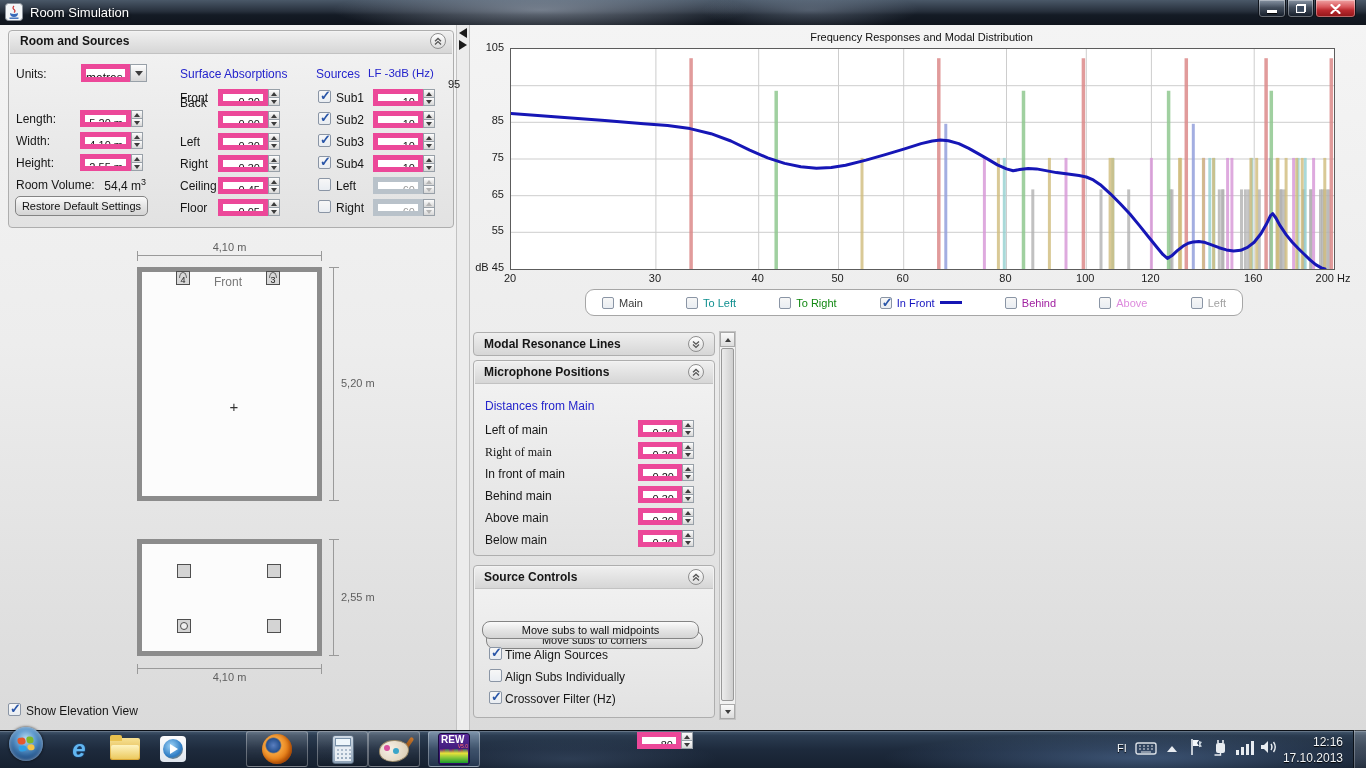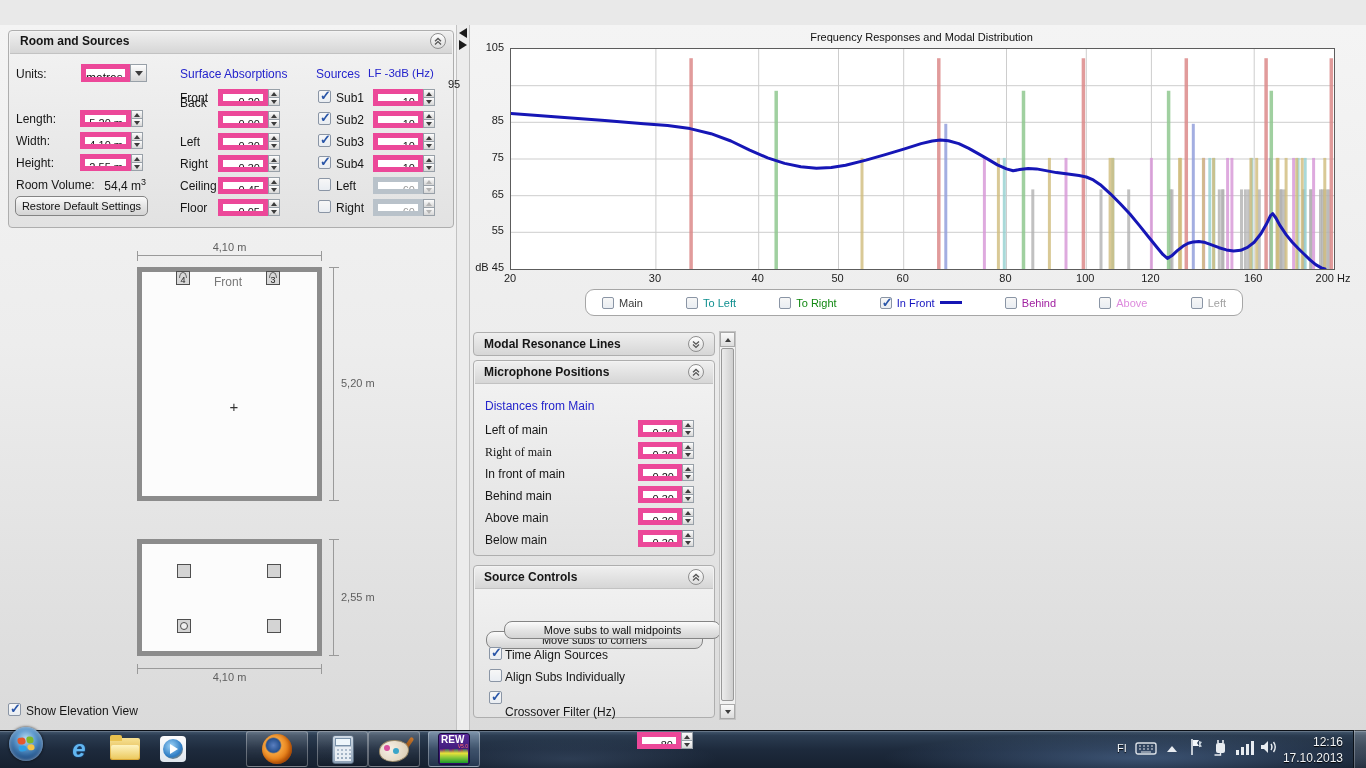--- a/index.html
+++ b/index.html
@@ -119,20 +119,45 @@
     repeating-linear-gradient(90deg,rgba(90,20,140,.9) 0 3px,rgba(200,60,30,.35) 3px 5px,rgba(40,200,80,.35) 5px 9px);}
   .trayicon{position:absolute;}
   #showdesk{position:absolute;left:1353px;top:730px;width:13px;height:38px;border-left:1px solid #0a1018;
     background:linear-gradient(180deg,rgba(255,255,255,.22),rgba(255,255,255,.06));box-shadow:inset 1px 0 0 rgba(255,255,255,.25);}
 </style>
 </head>
 <body>
 
 <div id="screen">
 
+  <div id="titlebar">
+    <div class="glow" style="left:330px;top:-14px;width:420px;height:48px;background:radial-gradient(ellipse,rgba(190,200,215,.5),transparent 70%);"></div>
+    <div class="glow" style="left:700px;top:-10px;width:220px;height:40px;background:radial-gradient(ellipse,rgba(160,175,195,.35),transparent 70%);"></div>
+    <svg class="abs" style="left:5px;top:3px;" width="18" height="18" viewBox="0 0 18 18">
+      <rect x="0.5" y="0.5" width="17" height="17" rx="3" fill="#f4f6f8" stroke="#8a9099"></rect>
+      <path d="M5 10 q4 2 8 0 q0 4 -4 4 q-4 0 -4 -4z" fill="#3a6ab8"></path>
+      <path d="M9 3 q-2 2 0 3.5 q2 1.5 0 3" fill="none" stroke="#c33" stroke-width="1.2"></path>
+      <rect x="4.5" y="14.5" width="9" height="1.4" fill="#3a6ab8"></rect>
+    </svg>
+    <span id="win-title">Room Simulation</span>
+    <div class="winbtn" id="btn-min" style="left:1258px;width:28px;">
+      <div style="width:10px;height:3px;background:#fff;box-shadow:0 1px 1px #000;margin-top:6px;"></div>
+    </div>
+    <div class="winbtn" id="btn-restore" style="left:1287px;width:27px;">
+      <div style="position:relative;width:10px;height:9px;">
+        <div style="position:absolute;right:0;top:0;width:7px;height:6px;border:1px solid #fff;"></div>
+        <div style="position:absolute;left:0;bottom:0;width:7px;height:6px;border:1px solid #fff;background:rgba(60,75,95,.9);"></div>
+      </div>
+    </div>
+    <div class="winbtn" id="btn-close" style="left:1315px;width:41px;">
+      <svg width="11" height="10" viewBox="0 0 11 10">
+          <path d="M1.5 1 L9.5 9 M9.5 1 L1.5 9" stroke="#fff" stroke-width="2.2" stroke-linecap="round"></path>
+        </svg>
+    </div>
+  </div>
 
   <div id="appbody"></div>
   <div id="split">
     <div class="tri-left abs" style="left:2px;top:3px;"></div>
     <div class="tri-right abs" style="left:2px;top:15px;"></div>
   </div>
 
   <div class="panel" style="left:8px;top:30px;width:446px;height:198px;">
     <div class="panel-header"></div>
   </div>
@@ -333,21 +358,21 @@
   <div class="panel" style="left:473px;top:565px;width:242px;height:153px;">
     <div class="panel-header"></div>
   </div>
   <span class="panel-title abs" style="left:484px;top:570px;">Source Controls</span>
   <div class="chev" style="left:688px;top:569px;">
     <svg width="10" height="10" viewBox="0 0 10 10">
         <path d="M2 5.2 L5 2.4 L8 5.2 M2 8.4 L5 5.6 L8 8.4" fill="none" stroke="#555" stroke-width="1.3"></path>
       </svg>
   </div>
   <div class="btn" style="left:486px;top:599px;width:217px;height:18px;margin-top:32px;">Move subs to corners</div>
-  <div class="btn" style="left:504px;top:621px;width:217px;height:18px;">Move subs to wall midpoints</div>
+  <div class="btn" style="left:482px;top:621px;width:217px;height:18px;">Move subs to wall midpoints</div>
   <div id="sc-checks"></div>
 
   <div id="vscroll">
     <div class="scr-btn" style="top:0;">
         <div class="tu"></div>
       </div>
     <div id="vthumb" style="top:16px;height:353px;"></div>
     <div class="scr-btn" style="bottom:0;">
         <div class="td"></div>
       </div>
@@ -650,21 +675,21 @@
       </div>
       <div class="sp">
         <div class="td"></div>
       </div>
     </div>
     <div class="cb on" style="position: absolute; left: 489px; top: 647px;"></div>
     <div class="form-label" style="left: 505px; top: 648px;">Time Align Sources</div>
     <div class="cb" style="position: absolute; left: 489px; top: 669px;"></div>
     <div class="form-label" style="left: 505px; top: 670px;">Align Subs Individually</div>
     <div class="cb on" style="position: absolute; left: 489px; top: 691px;"></div>
-    <div class="form-label" style="left: 505px; top: 692px; margin-top: 13px;">Crossover Filter (Hz)</div>
+    <div class="form-label" style="left: 505px; top: 692px;">Crossover Filter (Hz)</div>
     <div class="num-field" style="left: 637px; top: 732px; width: 44px; height: 17px;">80</div>
     <div class="spinner" style="left: 681px; top: 732px; height: 17px; position: absolute;">
       <div class="sp">
         <div class="tu"></div>
       </div>
       <div class="sp">
         <div class="td"></div>
       </div>
     </div>
     <div class="tick" style="left: 448px; top: 41px; width: 56px; text-align: right;">105</div>

